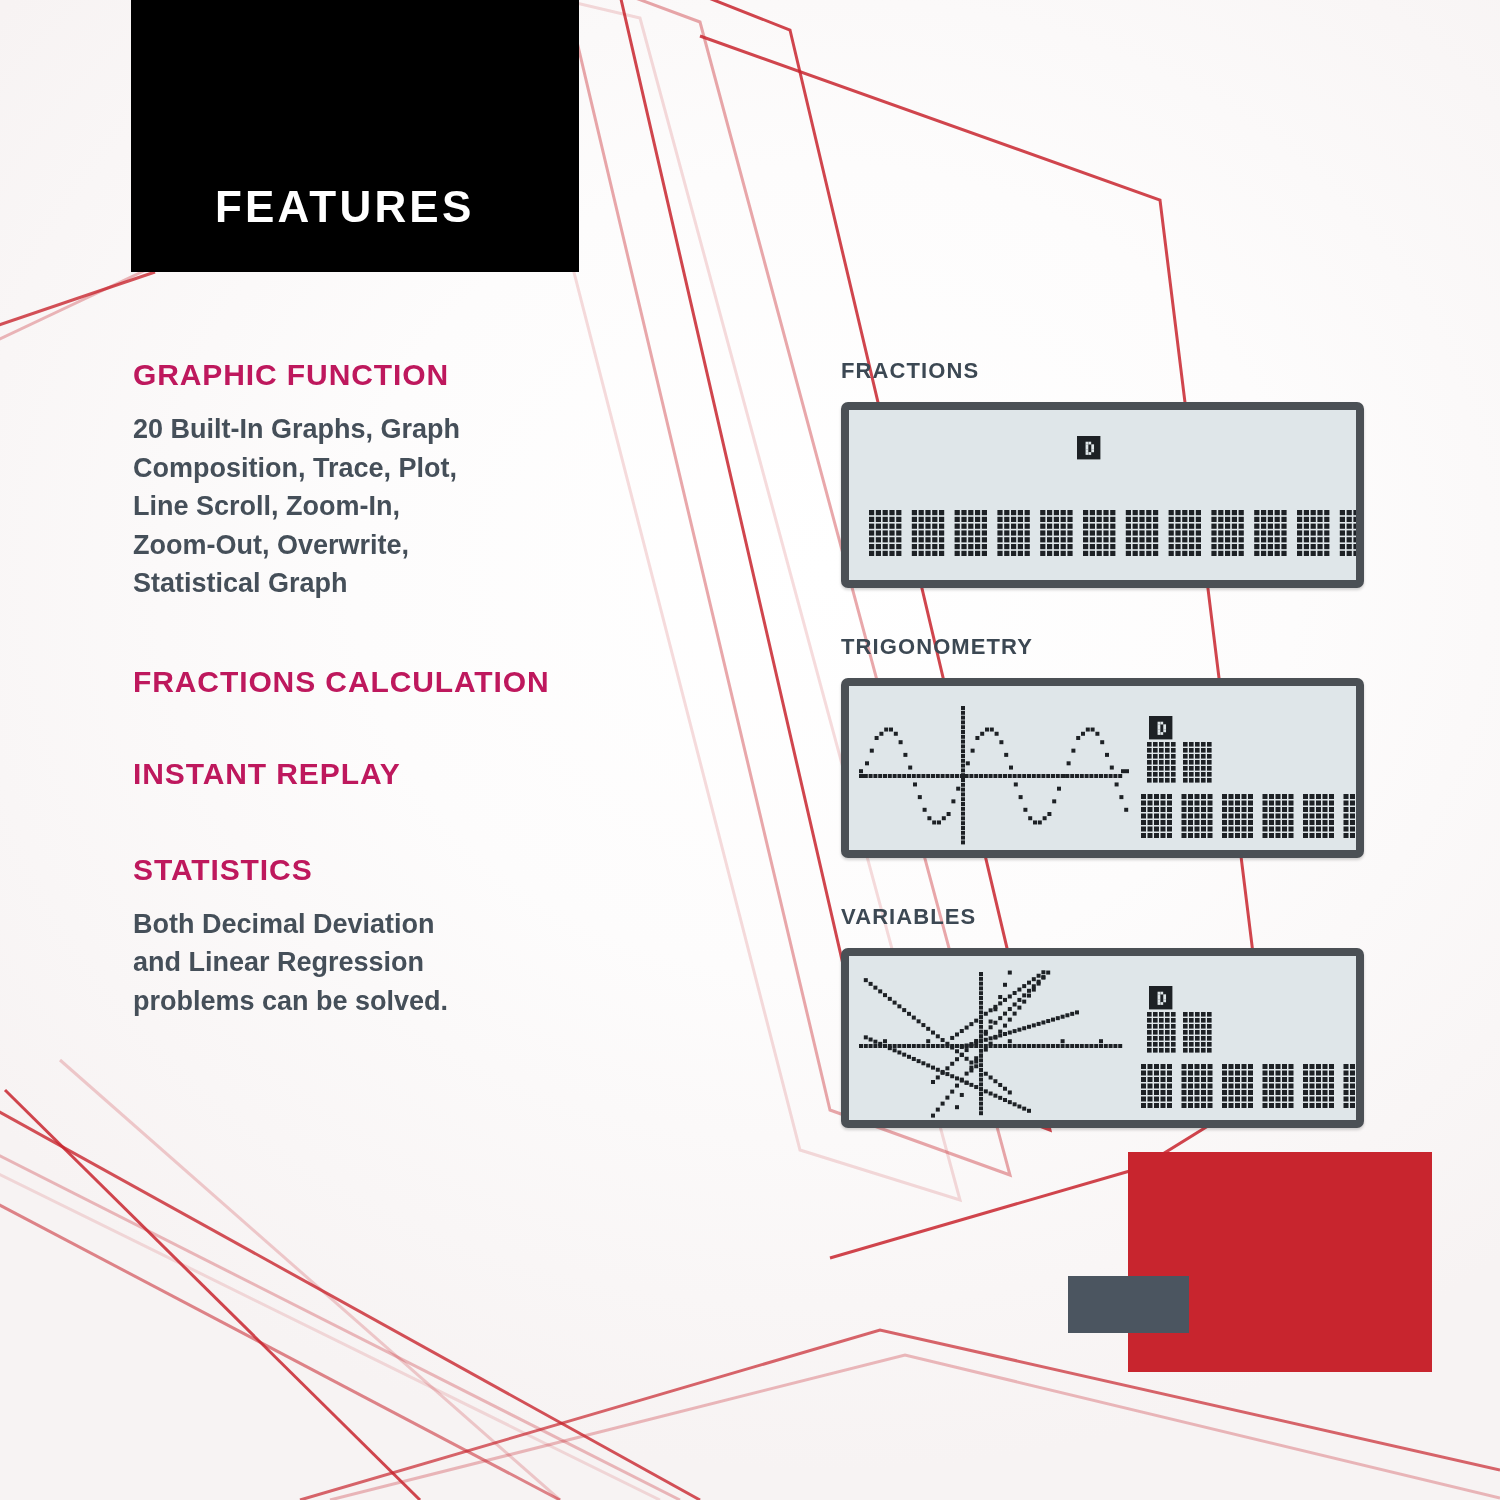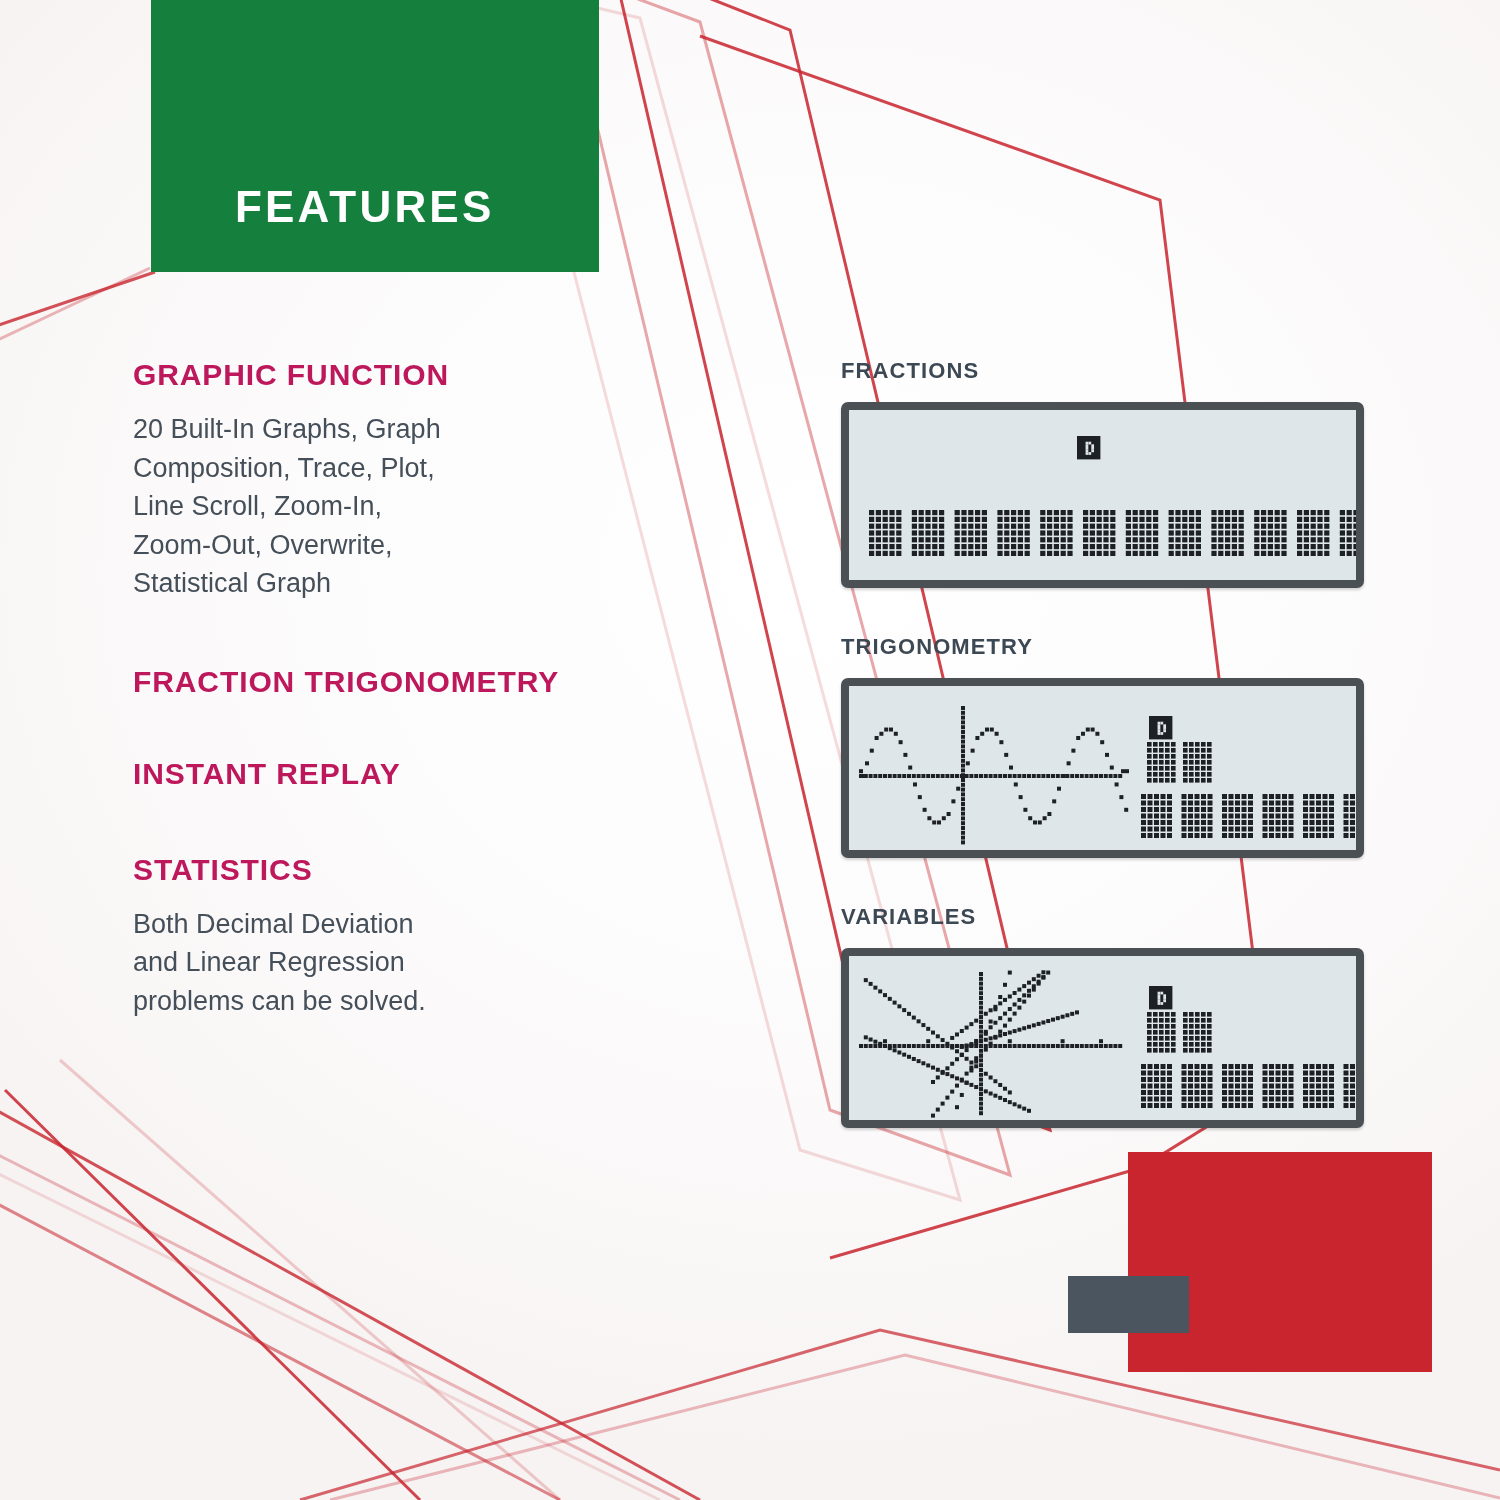--- a/index.html
+++ b/index.html
@@ -16,23 +16,23 @@
     background:
       radial-gradient(ellipse 70% 60% at 55% 38%, #ffffff 0%, #fdfcfc 45%, #f7f3f3 100%);
   }
   #bg-lines { position:absolute; inset:0; }
 
   
   #features-block {
     position:absolute;
     left:131px; top:0px;
     width:448px; height:272px;
-    background:#15803d;
+    background:#000000;
     display:flex; align-items:flex-end;
-    padding-bottom:40px; padding-left:84px;margin-left:20px;
+    padding-bottom:40px; padding-left:84px;
   }
   #features-title {
     color:#ffffff;
     font-size:44px;
     font-weight:bold;
     letter-spacing:3.2px;
   }
 
   
   #left-col {
@@ -46,21 +46,21 @@
     color:#be185d;
     font-size:30px;
     font-weight:bold;
     letter-spacing:0.9px;
     margin-bottom:18px;
   }
   .feat-body {
     color:#454f59;
     font-size:27px;
     line-height:38.5px;
-    font-weight:400;
+    font-weight:700;
     white-space:pre-line;
   }
   #item-gap-1 { margin-bottom:62px; }
   #item-gap-2 { margin-bottom:58px; }
   #item-gap-3 { margin-bottom:62px; }
 
   
   #right-col {
     position:absolute;
     left:841px; top:358px;
@@ -139,21 +139,21 @@
   <div class="feature-item" id="item-gap-1">
     <div class="feat-head">GRAPHIC FUNCTION</div>
     <div class="feat-body">20 Built-In Graphs, Graph
 Composition, Trace, Plot,
 Line Scroll, Zoom-In,
 Zoom-Out, Overwrite,
 Statistical Graph</div>
   </div>
 
   <div class="feature-item" id="item-gap-2">
-    <div class="feat-head">FRACTION TRIGONOMETRY</div>
+    <div class="feat-head">FRACTIONS CALCULATION</div>
   </div>
 
   <div class="feature-item" id="item-gap-3">
     <div class="feat-head">INSTANT REPLAY</div>
   </div>
 
   <div class="feature-item">
     <div class="feat-head">STATISTICS</div>
     <div class="feat-body">Both Decimal Deviation
 and Linear Regression

